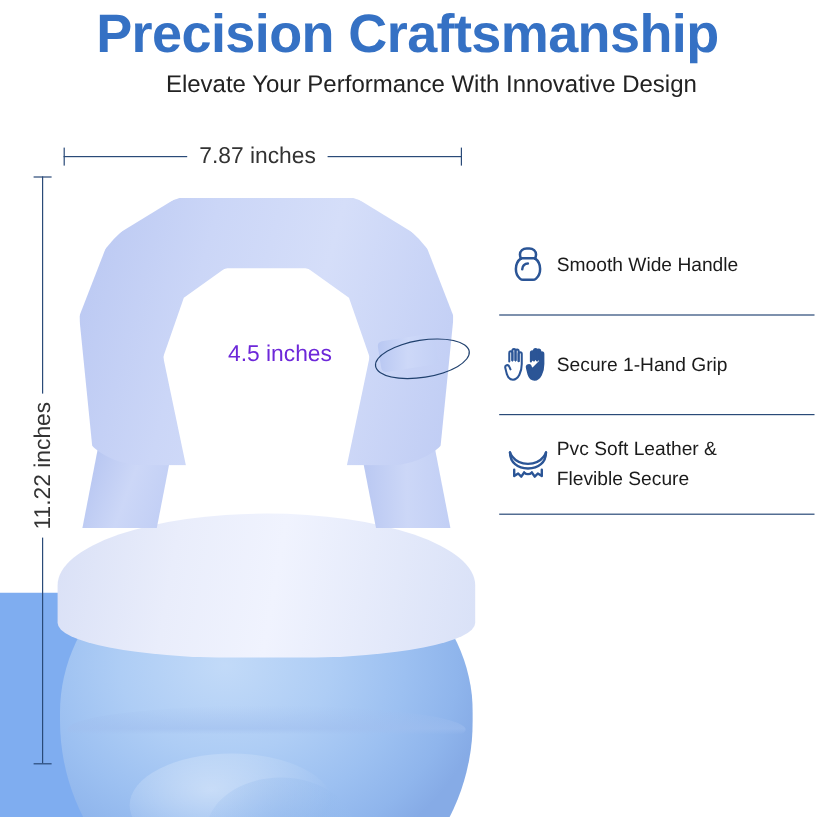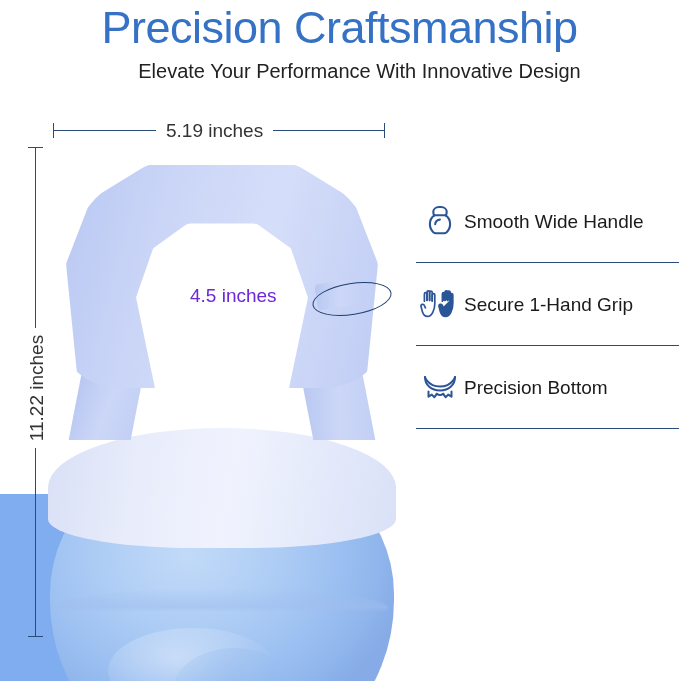--- a/index.html
+++ b/index.html
@@ -19,21 +19,21 @@
   }
 
   
   .title {
     position: absolute;
     top: 2px;
     left: 0;
     width: 679px;
     text-align: center;
     font-size: 45px;
-    font-weight: normal;
+    font-weight: bold;
     color: #3571c4;
     letter-spacing: -0.5px;
     line-height: 52px;
     white-space: nowrap;
   }
   .subtitle {
     position: absolute;
     top: 58px;
     left: 0;
     width: 679px;
@@ -267,21 +267,21 @@
   }
   .feature-icon {
     width: 48px;
     min-width: 48px;
     display: flex;
     align-items: center;
     justify-content: center;
     color: #2b5596;
   }
   .feature-text {
-    font-size: 19px;
+    font-size: 16px;
     color: #1b1b1b;
     line-height: 25px;
   }
   .divider {
     height: 1px;
     background: #2a4a78;
     width: 263px;
   }
 </style>
 </head>
@@ -304,21 +304,21 @@
     <div class="kb-seam"></div>
     <div class="kb-bulb-gloss"></div>
     <div class="kb-disc"></div>
     <div class="kb-weight">15LB</div>
 
   </div>
 
   <div class="dim-line-h"></div>
   <div class="dim-cap-h l"></div>
   <div class="dim-cap-h r"></div>
-  <div class="dim-label-h">5.19 inches</div>
+  <div class="dim-label-h">7.87 inches</div>
 
   <div class="dim-line-v"></div>
   <div class="dim-cap-v t"></div>
   <div class="dim-cap-v b"></div>
   <div class="dim-label-v">11.22 inches</div>
 
   <div class="dim-label-grip">4.5 inches</div>
   <div class="grip-ellipse-mask"></div>
   <div class="grip-ellipse"></div>
 
@@ -364,21 +364,22 @@
       <div class="feature-icon">
         <svg width="38" height="32" viewBox="0 0 38 32" fill="none" stroke="#2b5596" stroke-width="2" stroke-linecap="round" stroke-linejoin="round">
           <path d="M4 6c0 8.2 6.3 13.4 15 13.4S34 14.2 34 6"></path>
           <path d="M4 6c.4 1.3 1.1 2.6 2 3.7C8.9 13.4 13.5 15.6 19 15.6s10.1-2.2 13-5.9c.9-1.1 1.6-2.4 2-3.7"></path>
           <path d="M7.5 20.5v5.2l3.3-2.1 2.6 2.6 2.4-3.4"></path>
           <path d="M30.5 20.5v5.2l-3.3-2.1-2.6 2.6-2.4-3.4"></path>
           <path d="M15.8 22.8c1 .9 2 1.3 3.2 1.3s2.2-.4 3.2-1.3"></path>
         </svg>
       </div>
       <div class="feature-text">
-        <div>Precision Bottom</div>
+        <div>Pvc Soft Leather &amp;</div>
+        <div>Flevible Secure</div>
       </div>
     </div>
 
     <div class="divider"></div>
 
 
   </div>
 </div>
 
 </body></html>

